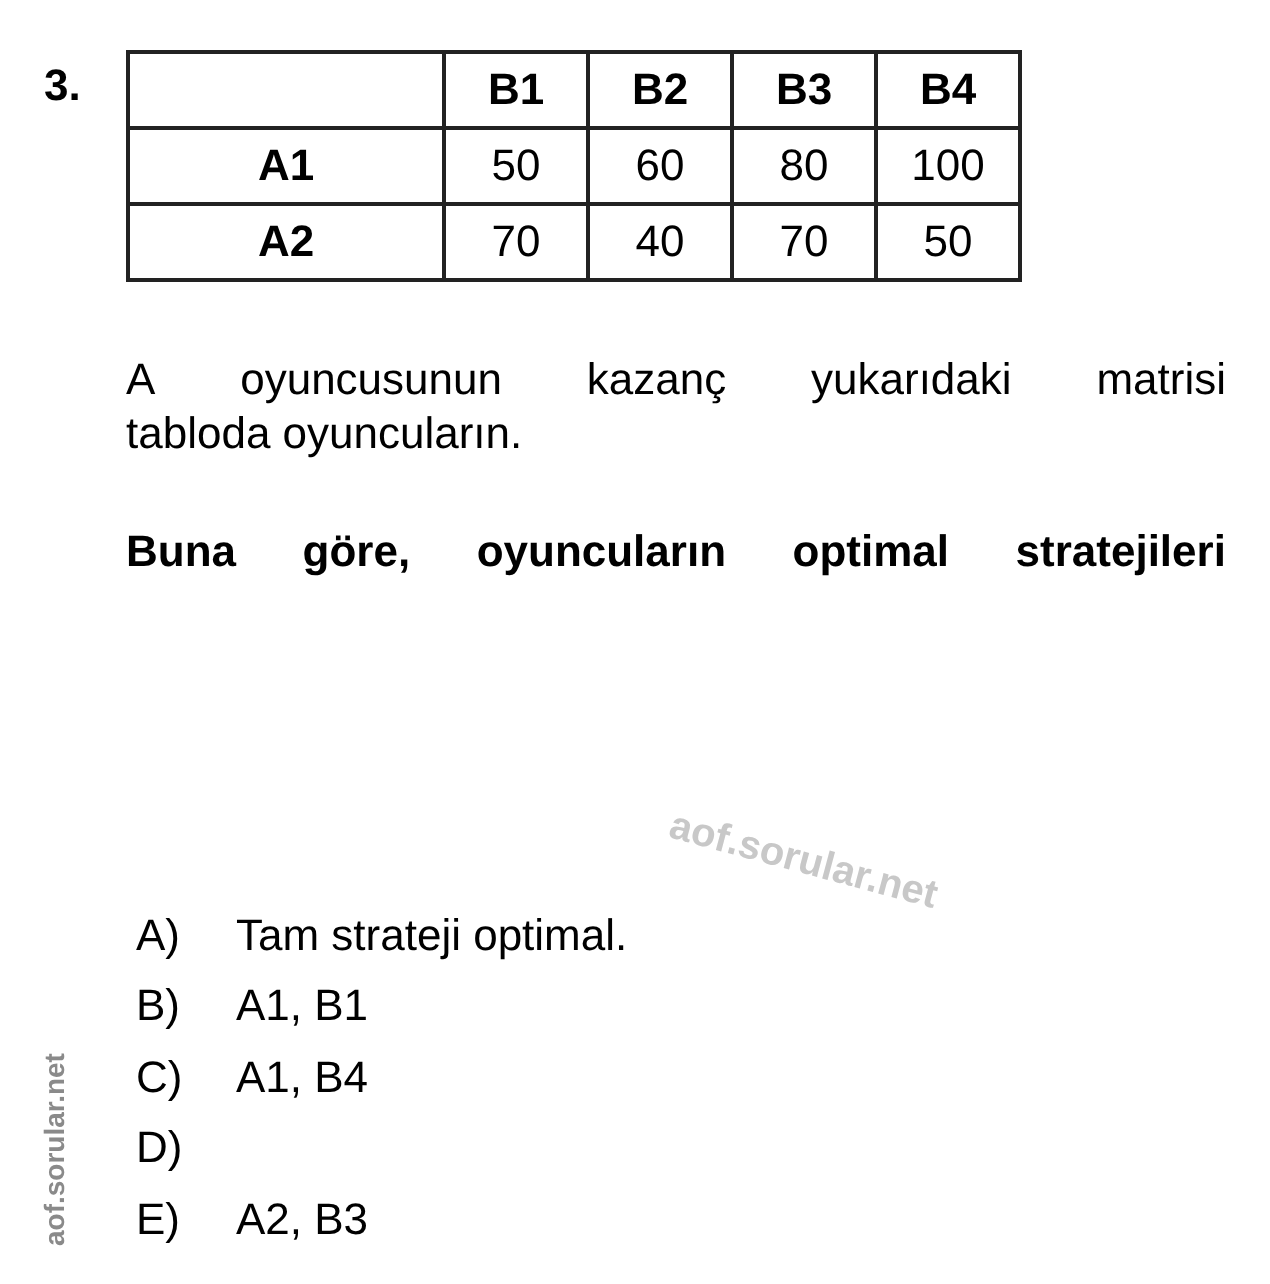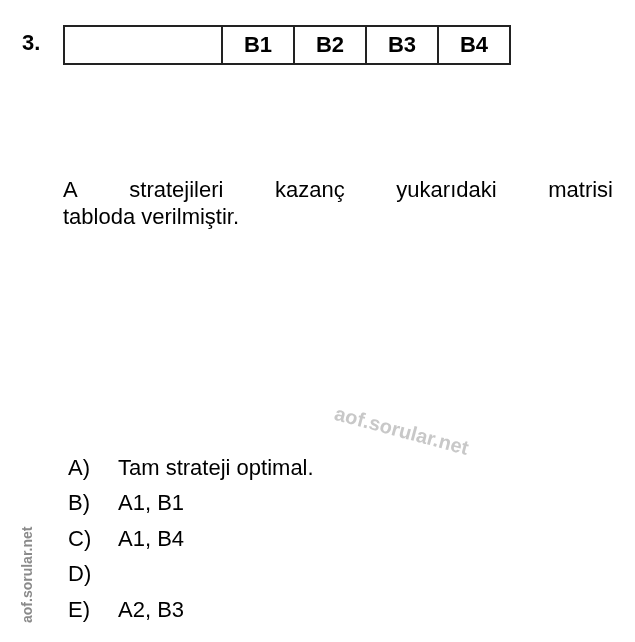--- a/index.html
+++ b/index.html
@@ -33,35 +33,56 @@
 
 <table class="matrix">
   <tbody>
       <tr>
     <td class="c0"></td>
     <td class="cn hdr">B1</td>
     <td class="cn hdr">B2</td>
     <td class="cn hdr">B3</td>
     <td class="cn hdr">B4</td>
   </tr>
+  <tr>
+    <td class="c0 hdr">A1</td>
+    <td class="cn">50</td>
+    <td class="cn">60</td>
+    <td class="cn">80</td>
+    <td class="cn">100</td>
+  </tr>
+  <tr>
+    <td class="c0 hdr">A2</td>
+    <td class="cn">70</td>
+    <td class="cn">40</td>
+    <td class="cn">70</td>
+    <td class="cn">50</td>
+  </tr>
 </tbody>
   </table>
 
 <div class="stmt">
   <div class="l1">
     <span>A</span>
-    <span>stratejileri</span>
+    <span>oyuncusunun</span>
     <span>kazanç</span>
     <span>yukarıdaki</span>
     <span>matrisi</span>
   </div>
-  <div>tabloda verilmiştir.</div>
+  <div>tabloda oyuncuların.</div>
 </div>
 
 <div class="ask">
+  <div class="l1">
+    <span>Buna</span>
+    <span>göre,</span>
+    <span>oyuncuların</span>
+    <span>optimal</span>
+    <span>stratejileri</span>
+  </div>
 </div>
 
 <div class="wm">aof.sorular.net</div>
 
 <div class="opts">
   <div class="opt">
     <span class="letter">A)</span>
     <span>Tam strateji optimal.</span>
   </div>
   <div class="opt">

